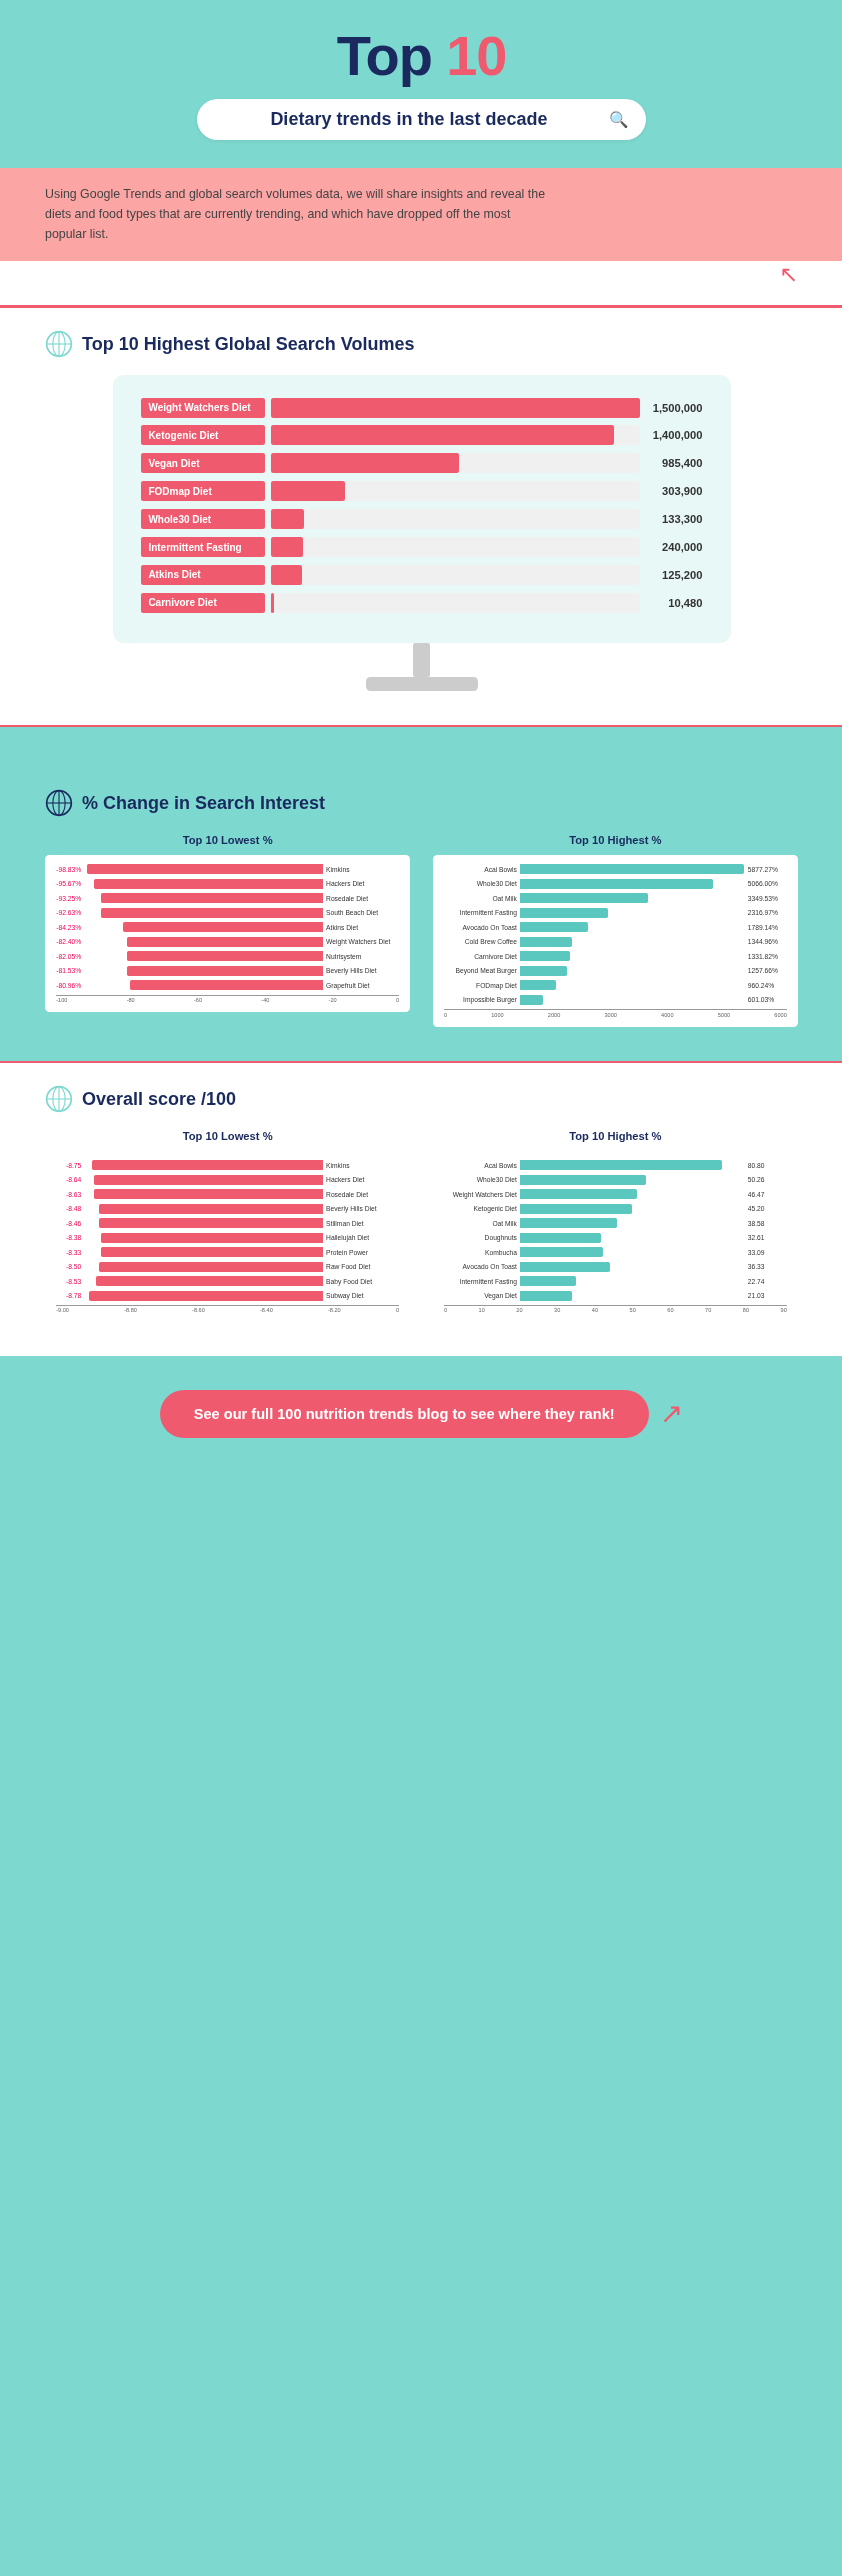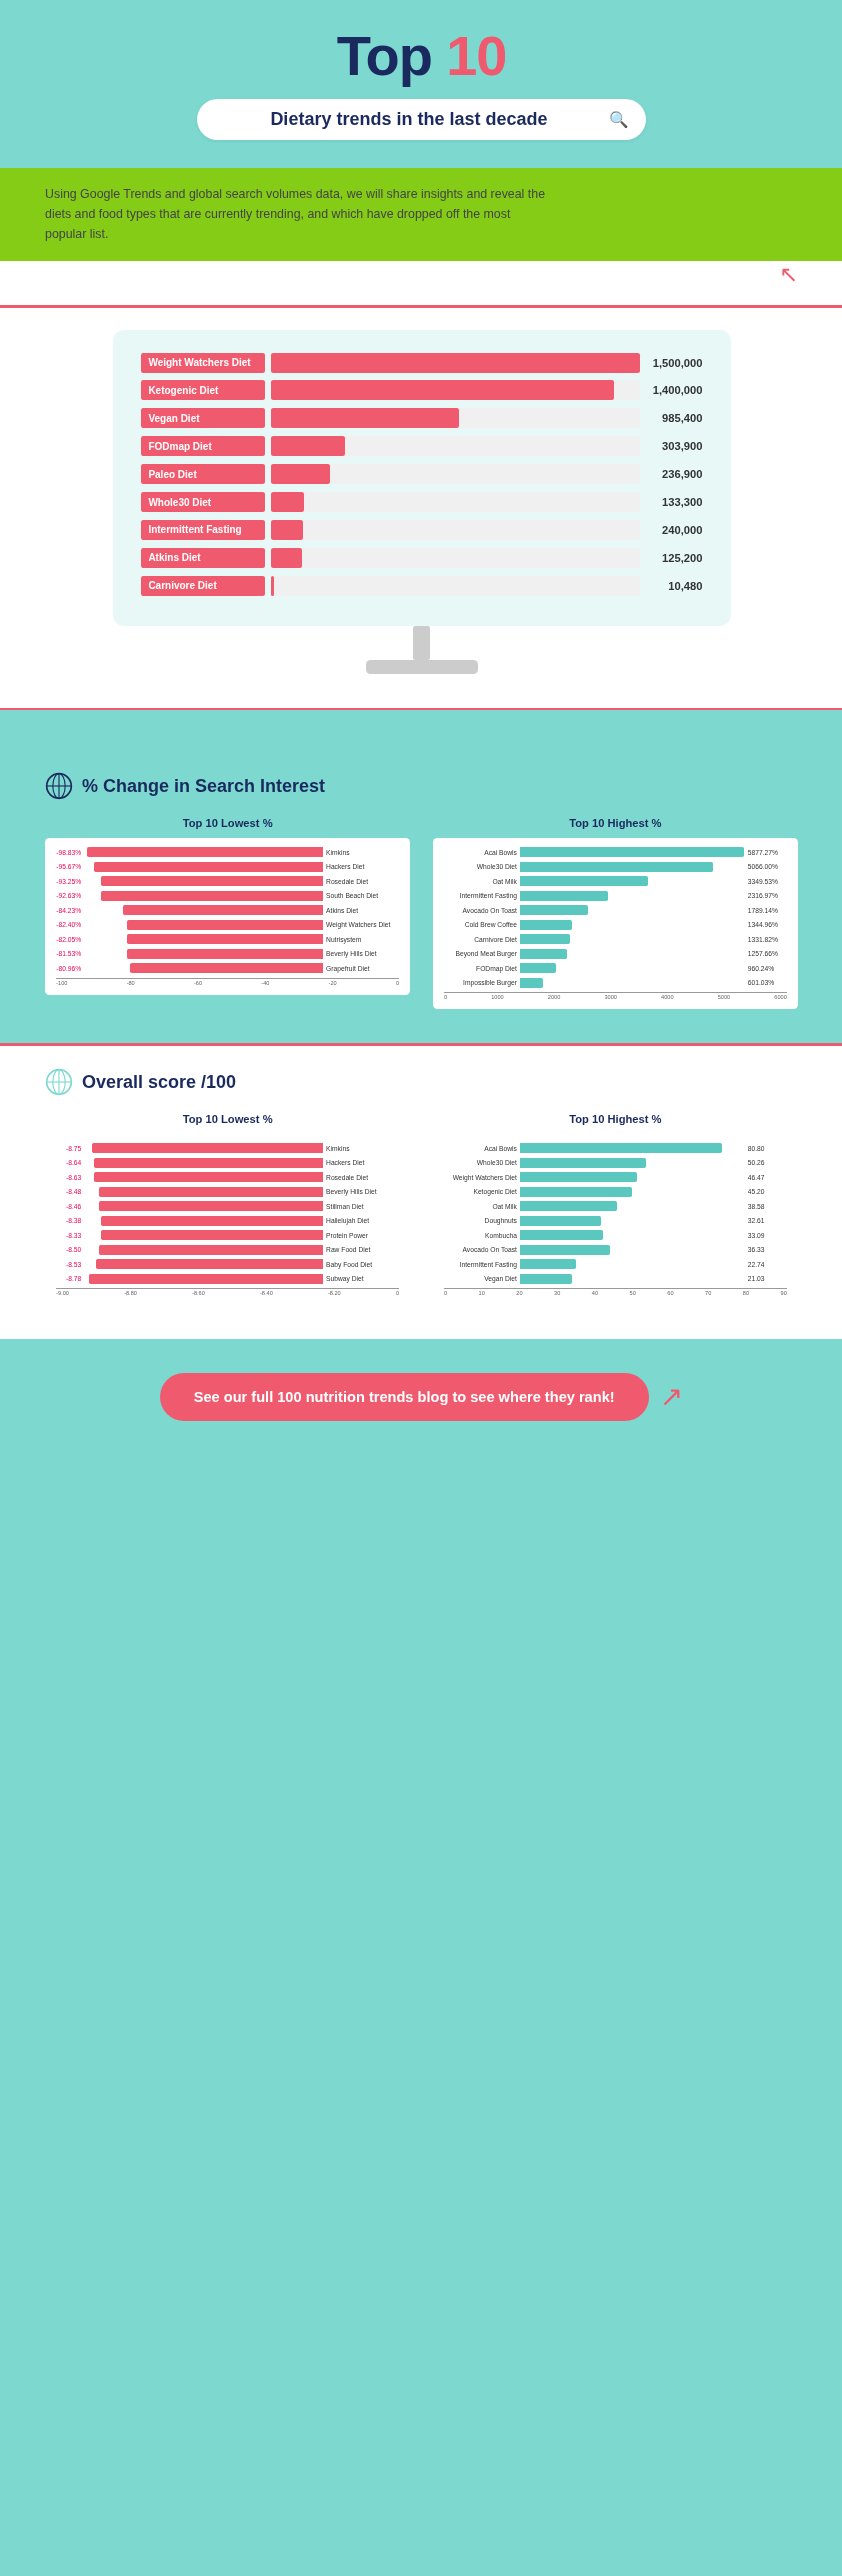--- a/index.html
+++ b/index.html
@@ -46,21 +46,21 @@
       text-align: center;
     }
     .search-icon-wrap {
       color: #f05a6e;
       font-size: 15.7px;
       margin-left: 5.6px;
     }
 
     
     .intro-section {
-      background: #84cc16;
+      background: #fca5a5;
       padding: 17px 45px 17px;
     }
     .intro-text {
       font-size: 12.4px;
       color: #444;
       line-height: 1.6;
       max-width: 506px;
     }
 
     
@@ -326,20 +326,30 @@
     <p class="intro-text">Using Google Trends and global search volumes data, we will share insights and reveal the diets and food types that are currently trending, and which have dropped off the most popular list.</p>
   </div>
   <div class="cursor-area">
     <span class="cursor-shape">↖</span>
   </div>
 </div>
 
 <div class="section-divider"></div>
 
 <div class="section-block">
+  <div class="section-header">
+
+    <svg class="globe-icon" viewBox="0 0 50 50" xmlns="http://www.w3.org/2000/svg">
+      <circle cx="25" cy="25" r="22" fill="none" stroke="#7dd9d0" stroke-width="3"></circle>
+      <ellipse cx="25" cy="25" rx="11" ry="22" fill="none" stroke="#7dd9d0" stroke-width="2"></ellipse>
+      <line x1="3" y1="25" x2="47" y2="25" stroke="#7dd9d0" stroke-width="2"></line>
+      <line x1="25" y1="3" x2="25" y2="47" stroke="#7dd9d0" stroke-width="2"></line>
+    </svg>
+    <span class="section-title">Top 10 Highest Global Search Volumes</span>
+  </div>
 
   <div class="monitor-container">
     <div class="monitor-screen" id="bar-chart-container">
 
     <div class="bar-row">
     <span class="bar-label">Weight Watchers Diet</span>
     <div class="bar-track">
       <div class="bar-fill" style="width:100%"></div>
     </div>
     <span class="bar-value">1,500,000</span>
@@ -357,27 +367,20 @@
       <div class="bar-fill" style="width:51%"></div>
     </div>
     <span class="bar-value">985,400</span>
   </div>
         <div class="bar-row">
     <span class="bar-label">FODmap Diet</span>
     <div class="bar-track">
       <div class="bar-fill" style="width:20%"></div>
     </div>
     <span class="bar-value">303,900</span>
-  </div>
-        <div class="bar-row">
-    <span class="bar-label">Paleo Diet</span>
-    <div class="bar-track">
-      <div class="bar-fill" style="width:16%"></div>
-    </div>
-    <span class="bar-value">236,900</span>
   </div>
         <div class="bar-row">
     <span class="bar-label">Whole30 Diet</span>
     <div class="bar-track">
       <div class="bar-fill" style="width:9%"></div>
     </div>
     <span class="bar-value">133,300</span>
   </div>
         <div class="bar-row">
     <span class="bar-label">Intermittent Fasting</span>

